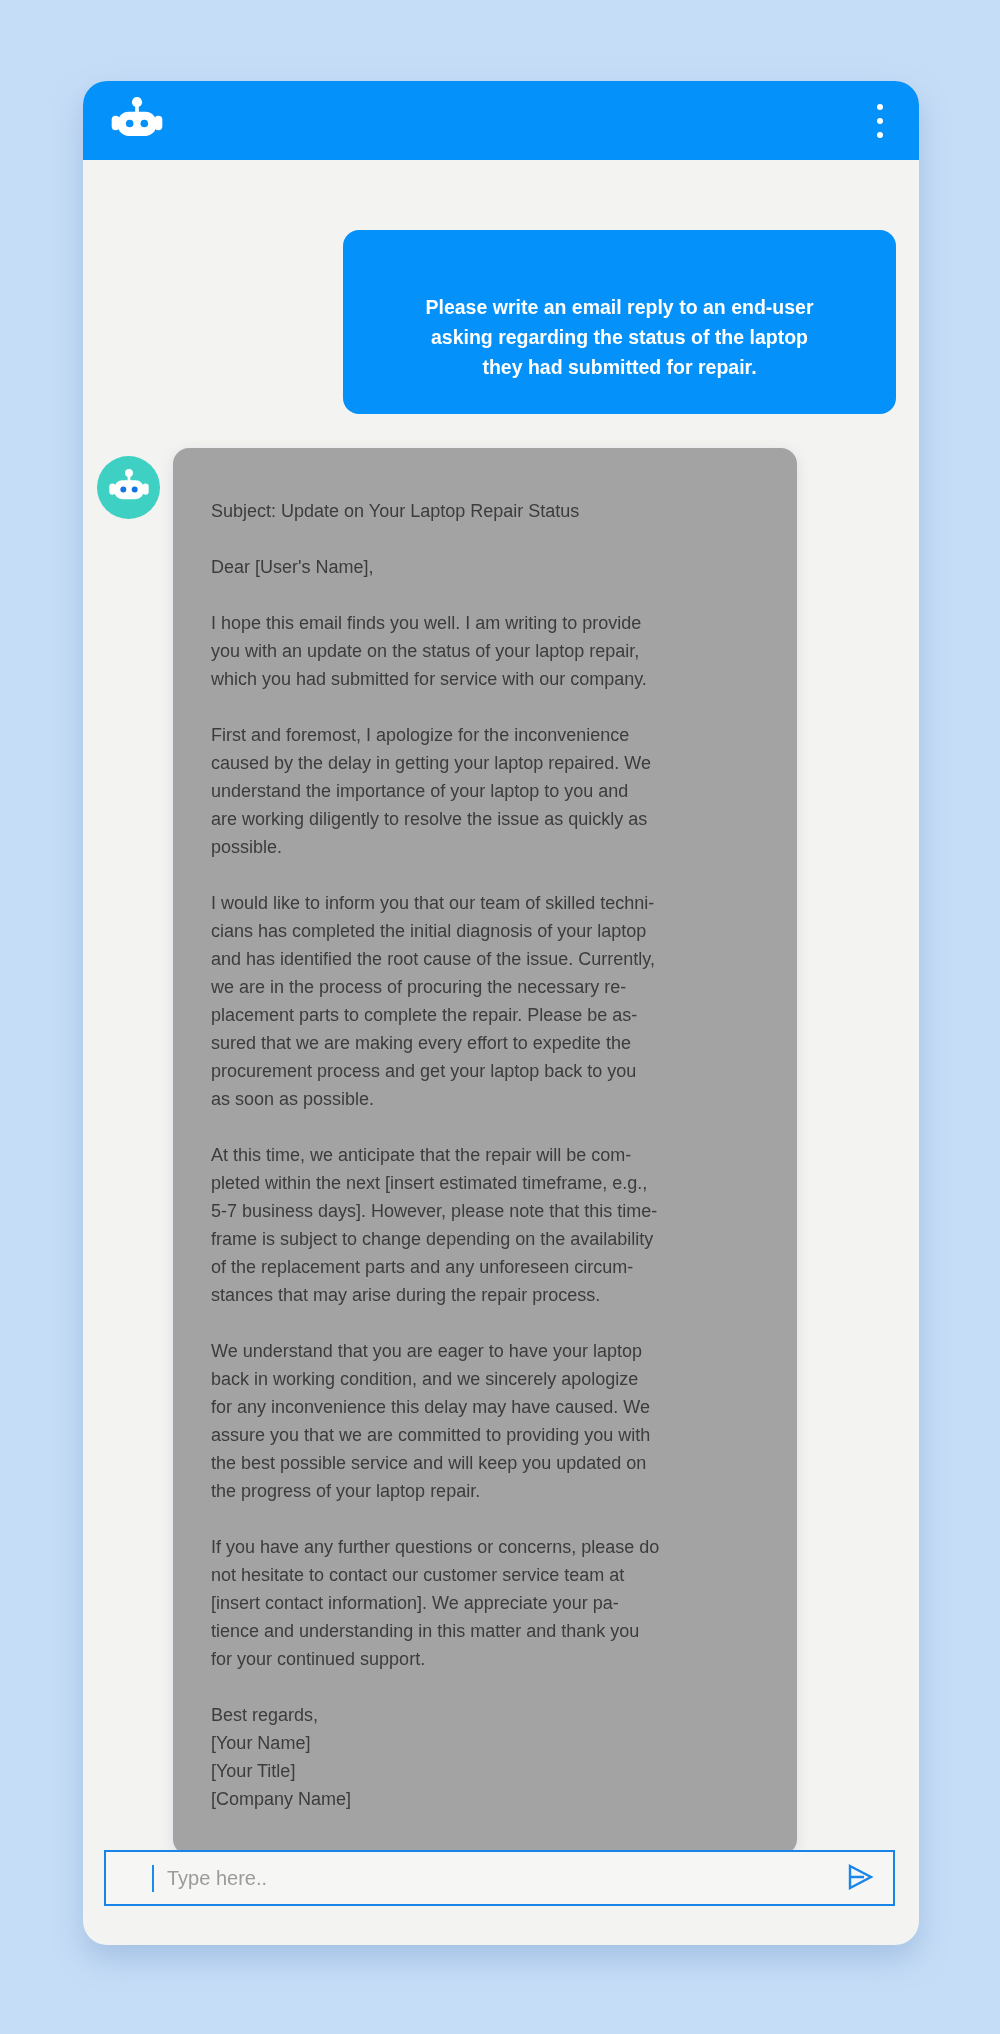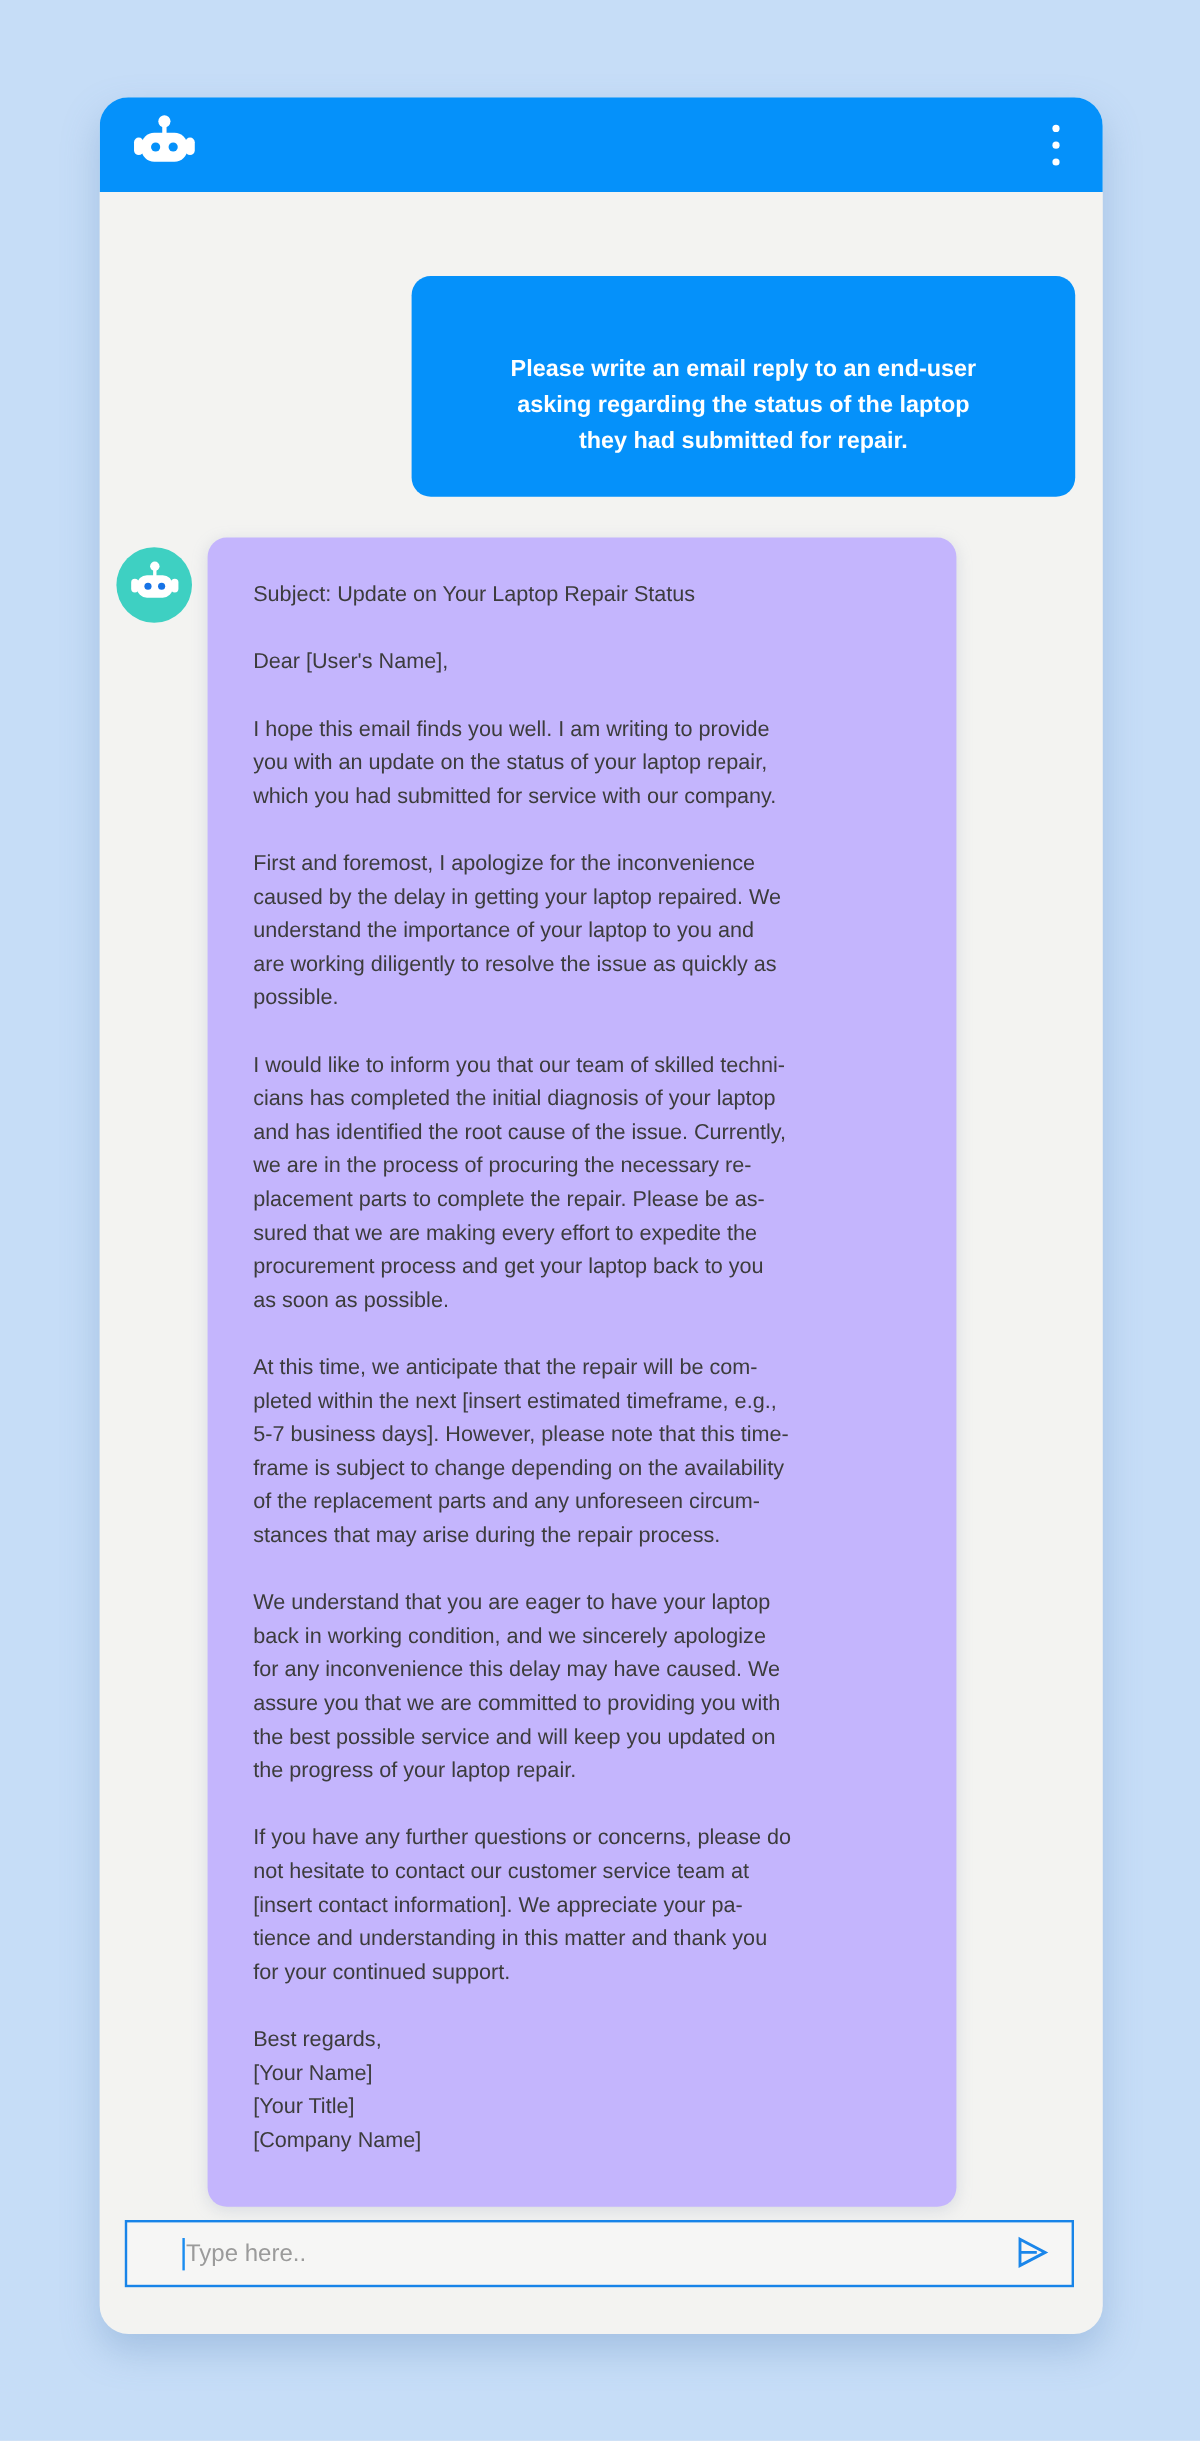--- a/index.html
+++ b/index.html
@@ -60,23 +60,23 @@
     border-radius: 50%;
     background: #3ed0c2;
     margin-left: 14px;
     margin-top: 8px;
     display: flex; align-items: center; justify-content: center;
   }
   .bot-card {
     margin-left: 13px;
     width: 624px;
     box-sizing: border-box;
-    background: #c4b5fd;
+    background: #a3a3a3;
     border-radius: 16px;
-    padding: 33px 38px 42px 38px;
+    padding: 49px 38px 42px 38px;
     box-shadow: 0 3px 12px rgba(150, 160, 185, 0.28);
   }
   .email-text {
     font-size: 18px;
     line-height: 28px;
     color: #3c3c3c;
     white-space: pre-line;
   }
   .composer {
     position: absolute;
@@ -89,21 +89,21 @@
     align-items: center;
     padding: 0 18px 0 46px;
   }
   .caret { flex: none; width: 2px; height: 27px; background: #1a8cf0; }
   .composer input {
     flex: 1;
     border: none; outline: none; background: transparent;
     font-family: "Liberation Sans", sans-serif;
     font-size: 20px;
     color: #555555;
-    padding: 0; margin-left: 1px;
+    padding: 0; margin-left: 13px;
   }
   .composer input::placeholder { color: #9b9b9b; opacity: 1; }
   .send-btn { background: none; border: none; padding: 0; cursor: pointer; display: flex; }
 </style>
 </head>
 <body>
 
 <div class="widget">
 
   <div class="header">

